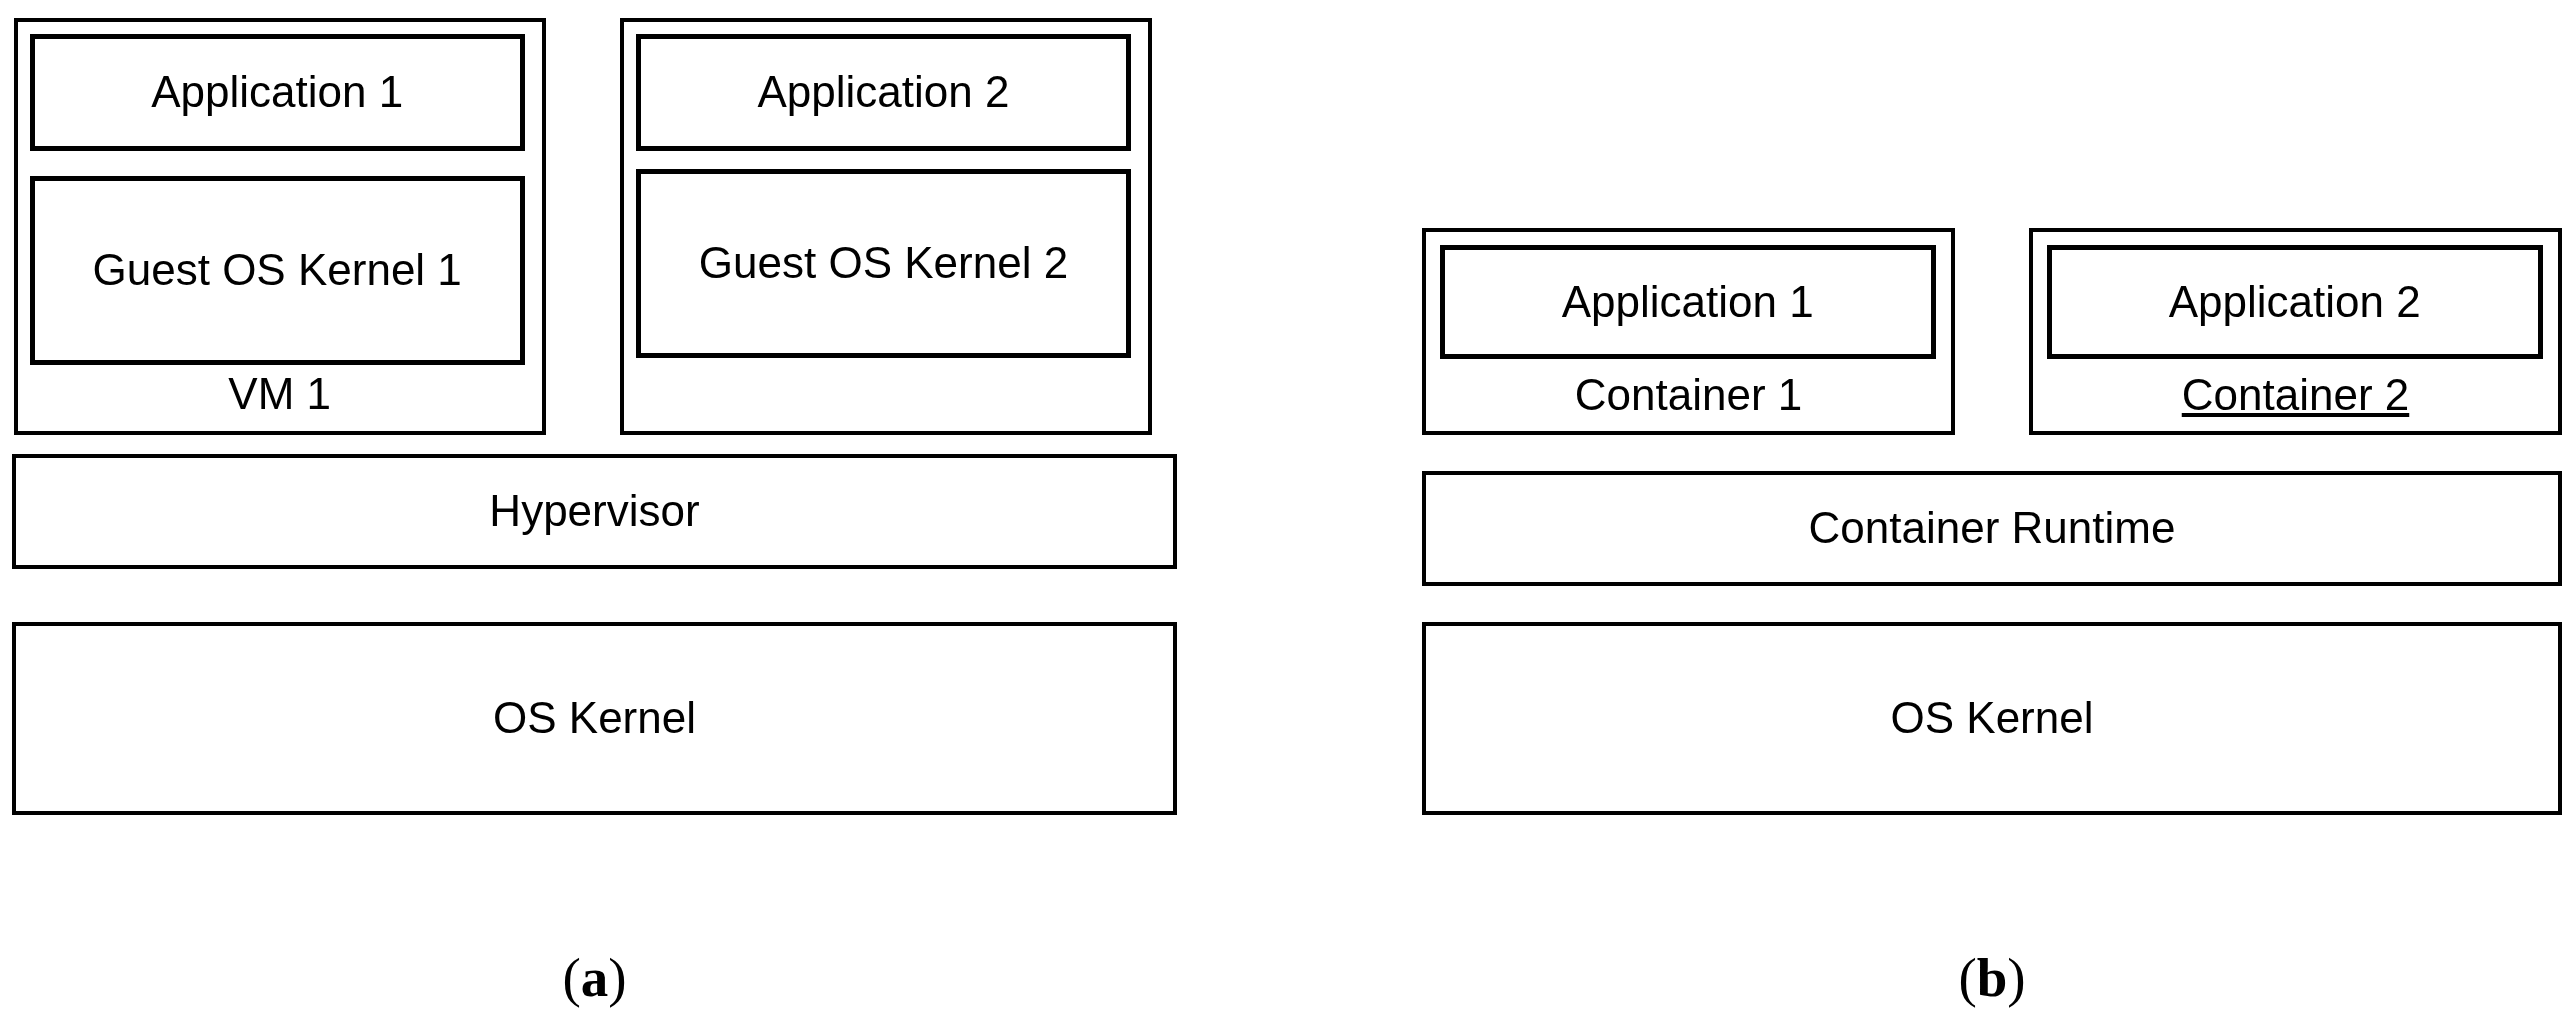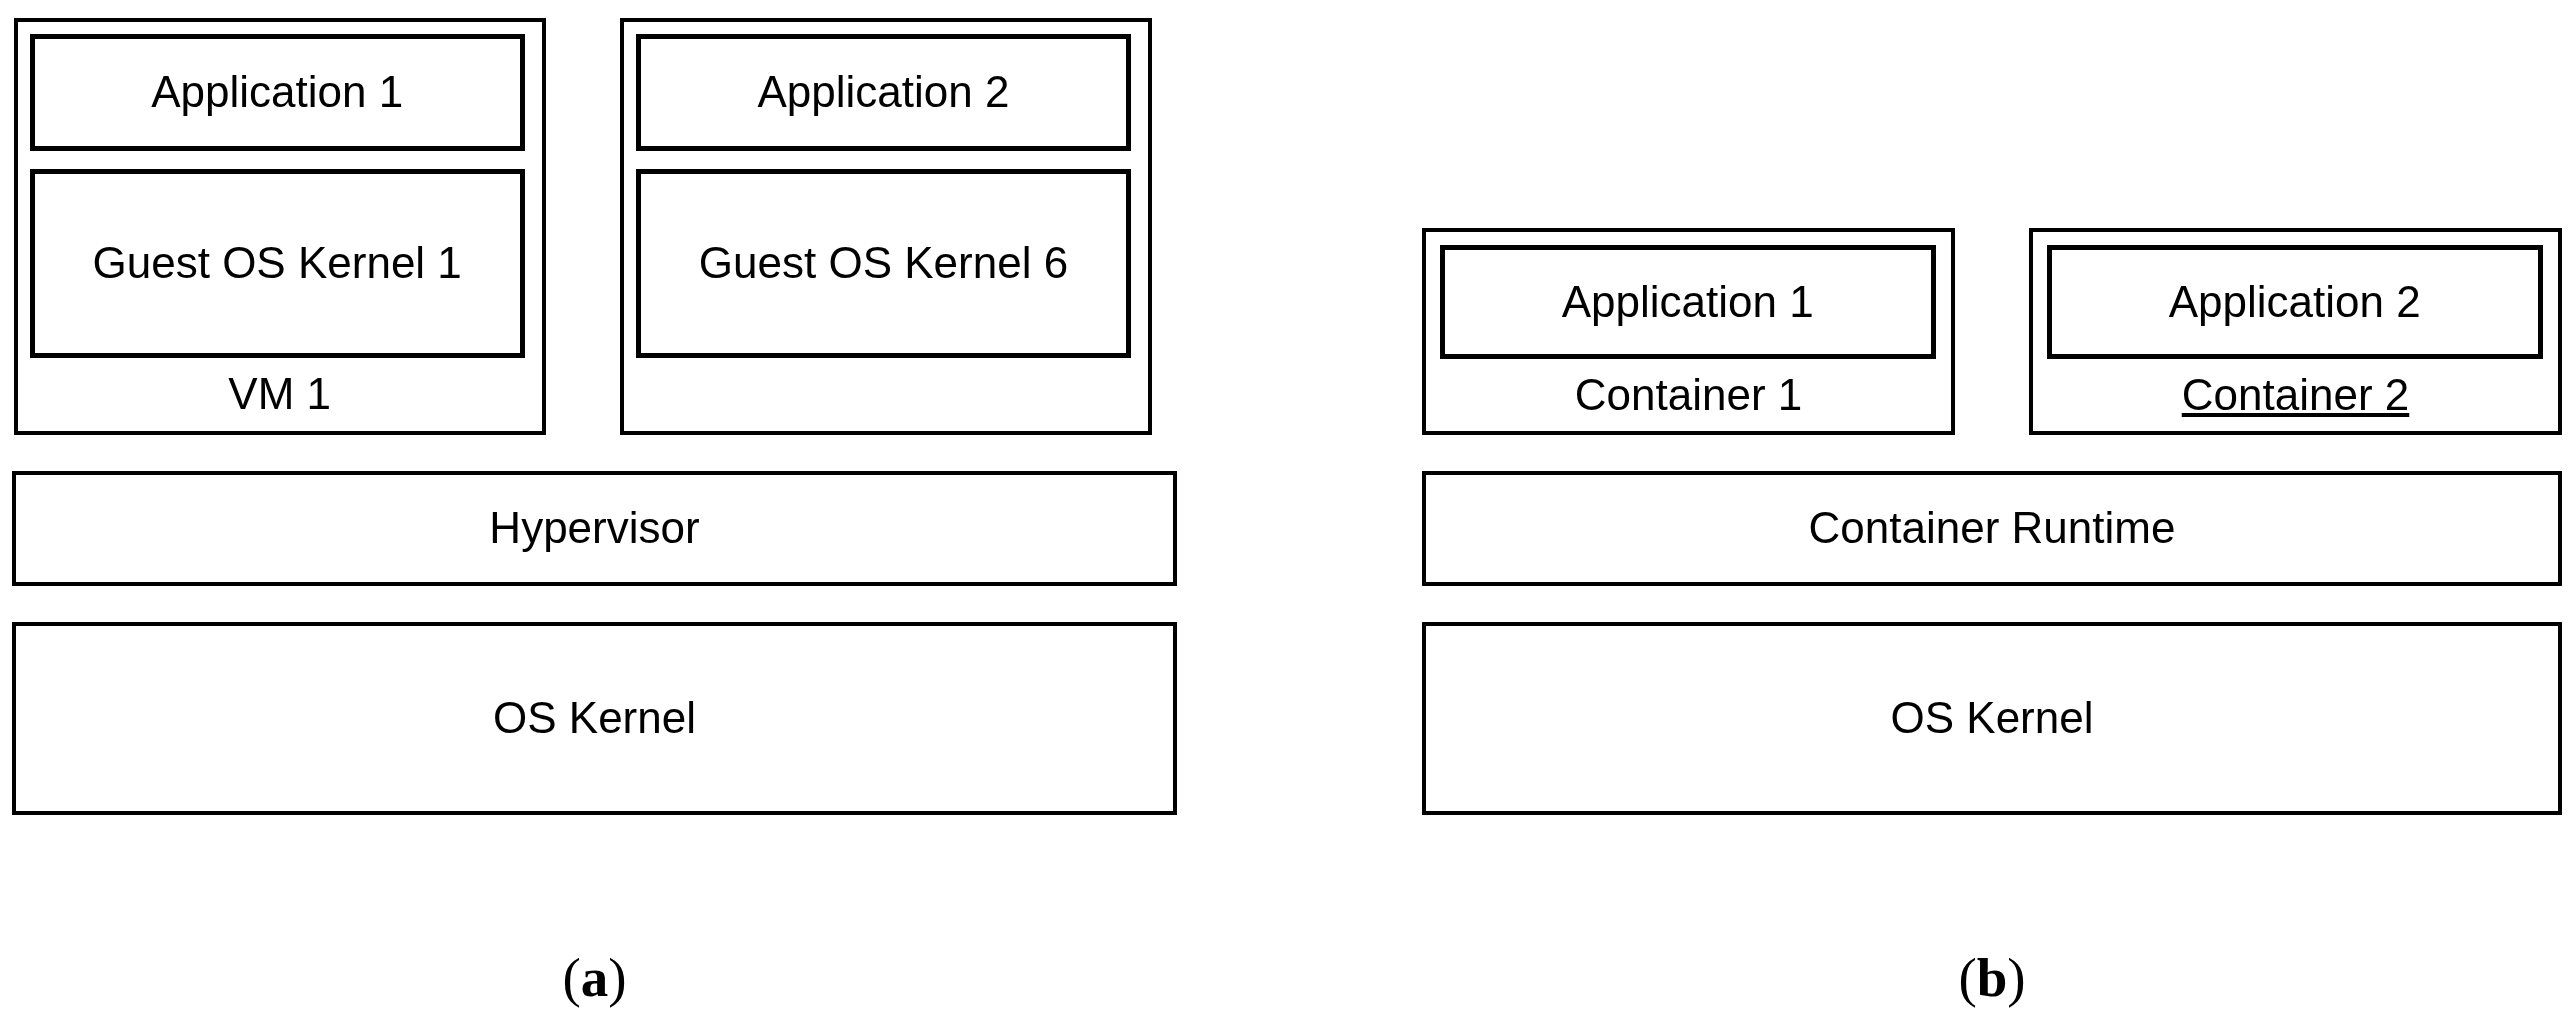--- a/index.html
+++ b/index.html
@@ -60,38 +60,38 @@
 </style>
 </head>
 <body>
 
 <div class="canvas">
 
   <div class="box" style="left:13.7px; top:17.7px; width:532px; height:417px;">
     <div class="box box-thick center-label" style="left:12px; top:12px; width:495px; height:117px;">
       <span class="label-text">Application 1</span>
     </div>
-    <div class="box box-thick center-label" style="left:12px; top:147px; width:495px; height:189px;">
+    <div class="box box-thick center-label" style="left:12px; top:154px; width:495px; height:189px;">
       <span class="label-text">Guest OS Kernel 1</span>
     </div>
     <div class="sub-label" style="top:336px;border-radius:19px;">
       <span class="label-text">VM 1</span>
     </div>
   </div>
 
   <div class="box" style="left:620px; top:17.7px; width:532px; height:417px;">
     <div class="box box-thick center-label" style="left:12px; top:12px; width:495px; height:117px;">
       <span class="label-text">Application 2</span>
     </div>
     <div class="box box-thick center-label" style="left:12px; top:147px; width:495px; height:189px;">
-      <span class="label-text">Guest OS Kernel 6</span>
+      <span class="label-text">Guest OS Kernel 2</span>
     </div>
   </div>
 
-  <div class="box center-label" style="left:12px; top:471px; width:1165px; height:115px;">
+  <div class="box center-label" style="left:12px; top:454px; width:1165px; height:115px;">
     <span class="label-text">Hypervisor</span>
   </div>
 
   <div class="box center-label" style="left:12px; top:622px; width:1165px; height:193px;">
     <span class="label-text">OS Kernel</span>
   </div>
 
   <div class="caption" style="left:12px; top:948px; width:1165px; height:73px;">
     <span>(</span><span class="cap-letter">a</span><span>)</span>
   </div>

